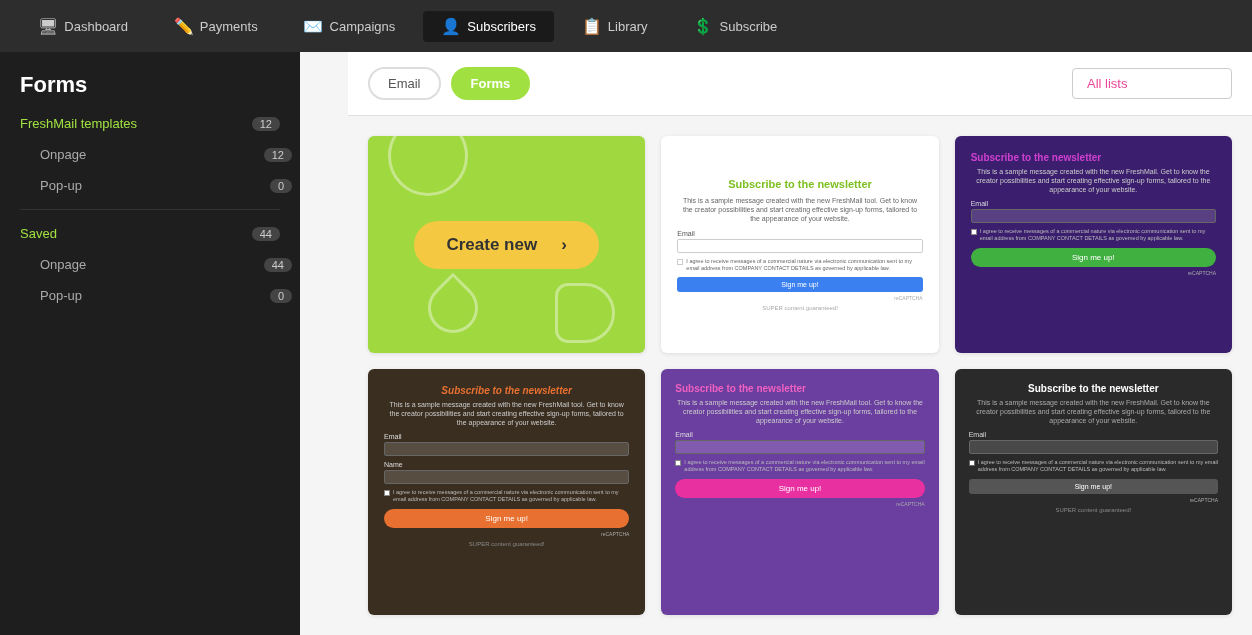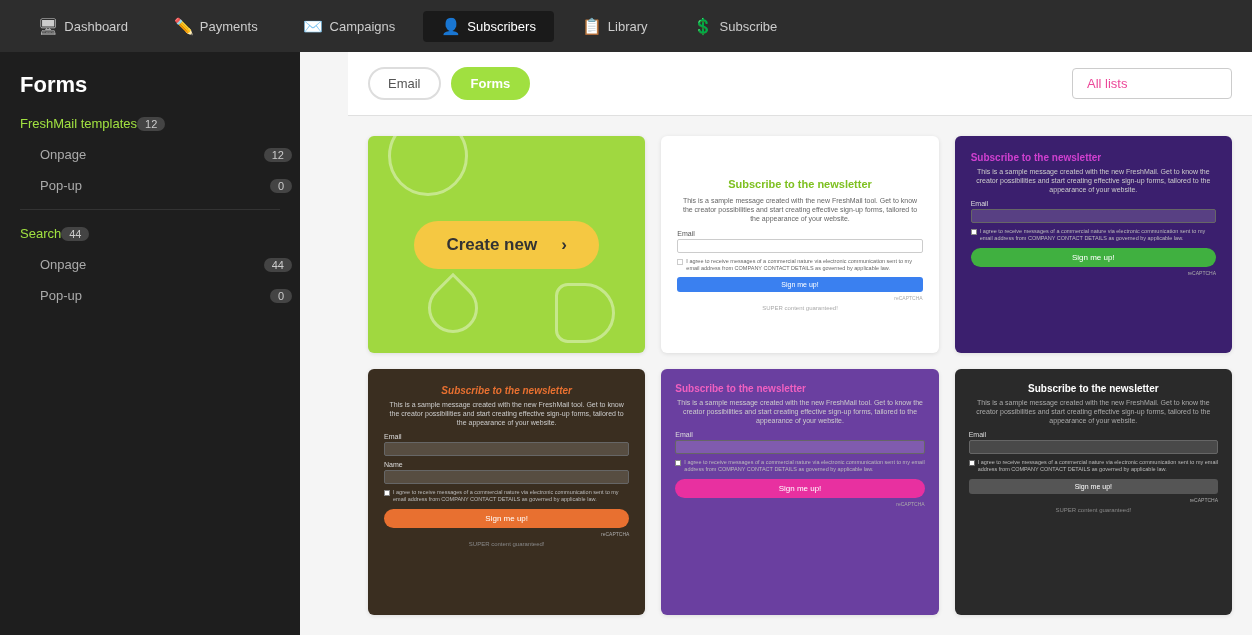--- a/index.html
+++ b/index.html
@@ -44,20 +44,21 @@
       flex-shrink: 0;
     }
     .sidebar-title {
       padding: 20px 20px 10px;
       font-size: 22px;
       font-weight: bold;
       color: #fff;
     }
     .sidebar-section-header {
       display: flex;
+      justify-content: space-between;
       align-items: center;
       padding: 8px 20px;
       font-size: 13px;
       color: #a0e040;
       cursor: pointer;
     }
     .sidebar-section-header .badge {
       background: #444;
       color: #ccc;
       border-radius: 10px;
@@ -373,21 +374,21 @@
       <span class="badge">12</span>
     </div>
     <div class="sidebar-item">
       <span>Pop-up</span>
       <span class="badge">0</span>
     </div>
 
     <div class="sidebar-divider"></div>
 
     <div class="sidebar-section-header">
-      <span>Search</span>
+      <span>Saved</span>
       <span class="badge">44</span>
     </div>
     <div class="sidebar-item">
       <span>Onpage</span>
       <span class="badge">44</span>
     </div>
     <div class="sidebar-item">
       <span>Pop-up</span>
       <span class="badge">0</span>
     </div>

